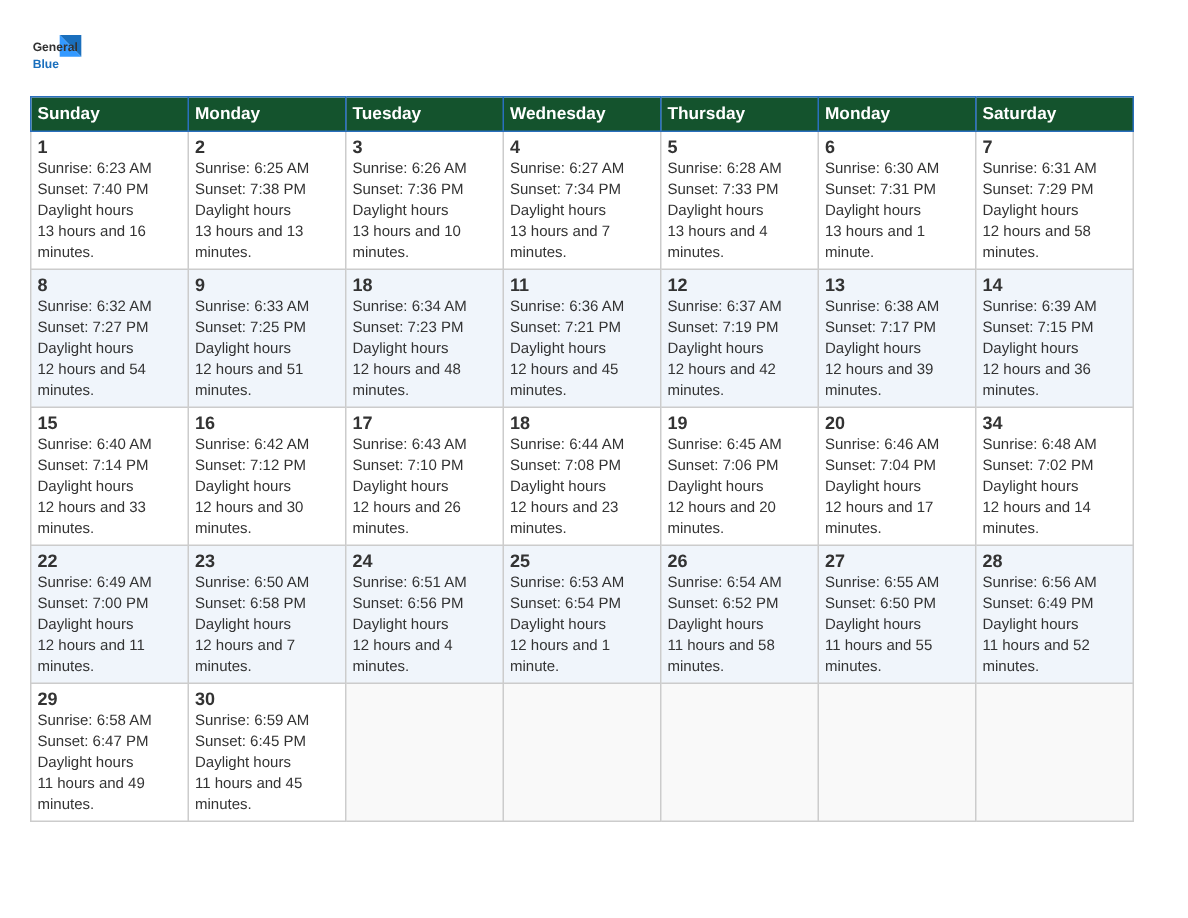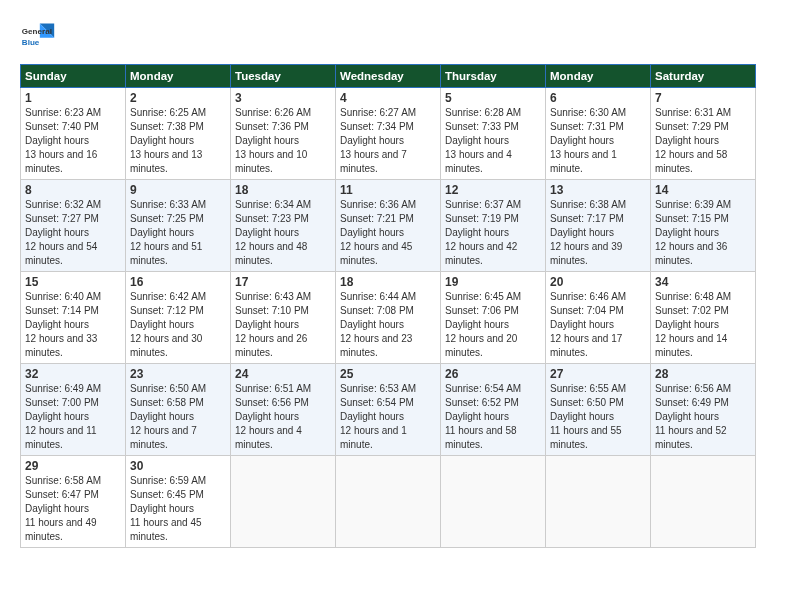--- a/index.html
+++ b/index.html
@@ -228,21 +228,21 @@
 and 17 minutes.</span>
       </td>
           <td>
         <span class="day-number">34</span>
         <span class="day-info">Sunrise: 6:48 AM<br>Sunset: 7:02 PM<br>Daylight hours<br>12 hours
 and 14 minutes.</span>
       </td>
         </tr>
         <tr>
           <td>
-        <span class="day-number">32</span>
+        <span class="day-number">22</span>
         <span class="day-info">Sunrise: 6:49 AM<br>Sunset: 7:00 PM<br>Daylight hours<br>12 hours
 and 11 minutes.</span>
       </td>
           <td>
         <span class="day-number">23</span>
         <span class="day-info">Sunrise: 6:50 AM<br>Sunset: 6:58 PM<br>Daylight hours<br>12 hours
 and 7 minutes.</span>
       </td>
           <td>
         <span class="day-number">24</span>

